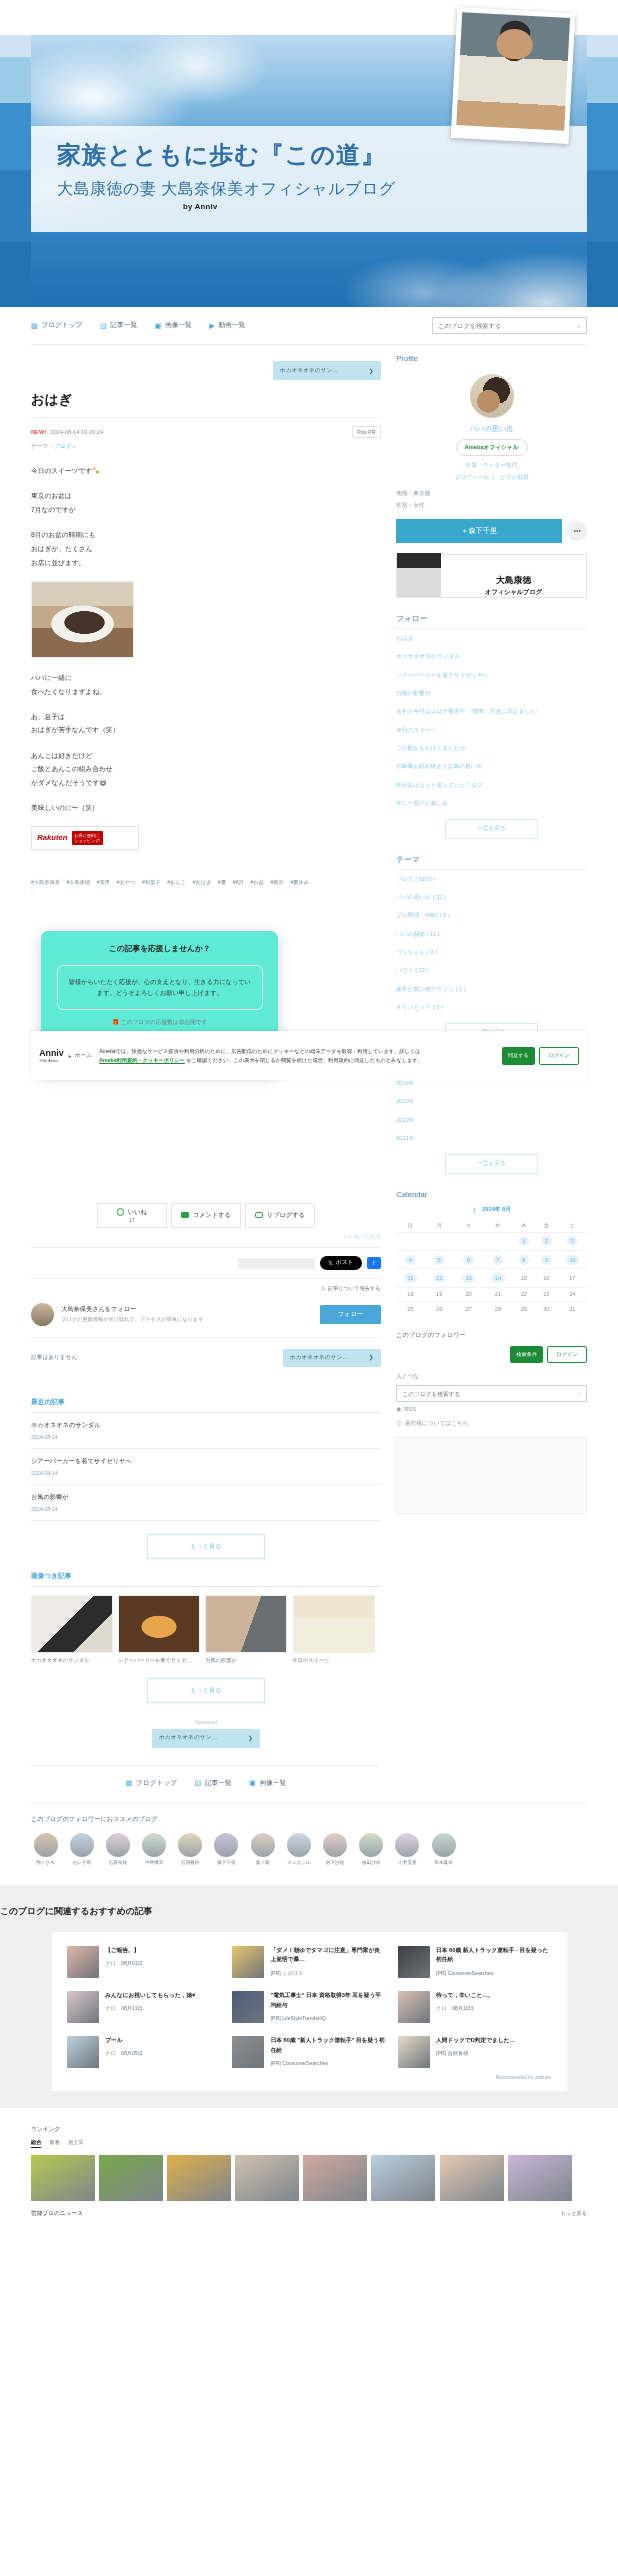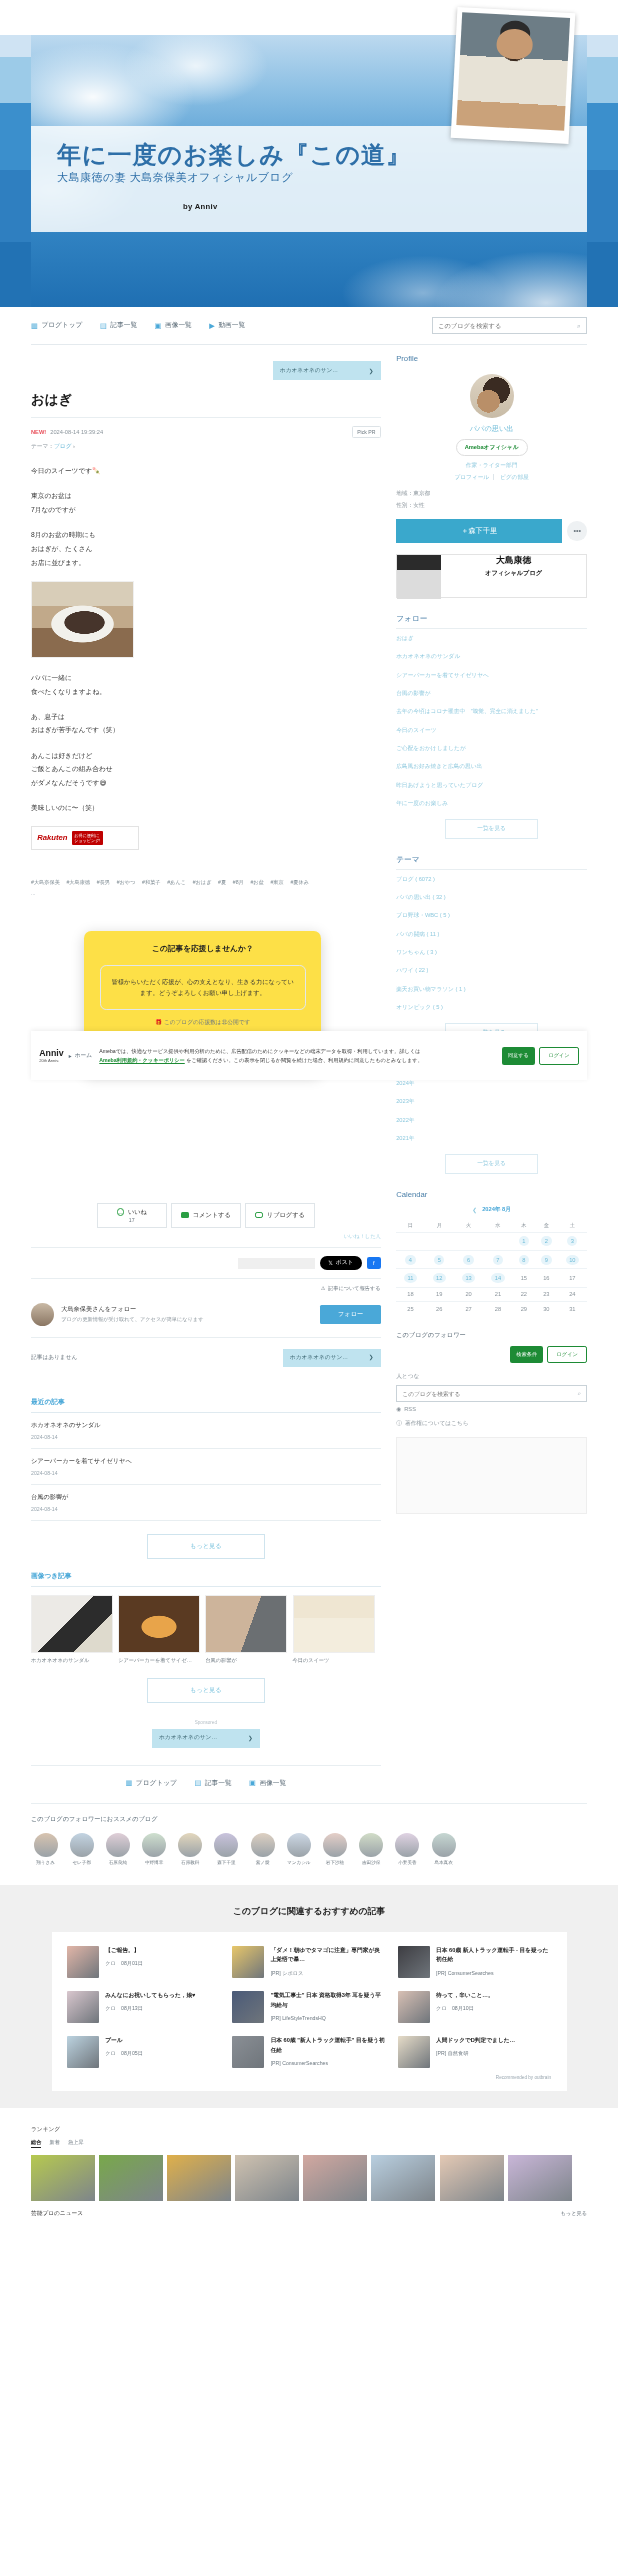--- a/index.html
+++ b/index.html
@@ -34,22 +34,22 @@
   .hero-band {
     position: absolute; left: 31px; top: 126px; width: 556px; height: 106px;
     background: rgba(246,250,253,.88);
   }
   .hero-title {
     position: absolute; left: 57px; top: 139px;
     font-size: 24px; font-weight: 700; color: #2e6fa8; letter-spacing: 1px;
     white-space: nowrap;
   }
   .hero-sub {
-    position: absolute; left: 57px; top: 170px;
-    font-size: 11px; color: #2e6fa8; letter-spacing: 0.5px; white-space: nowrap;
+    position: absolute; left: 57px; top: 179px;
+    font-size: 16px; color: #2e6fa8; letter-spacing: 0.5px; white-space: nowrap;
   }
   .hero-by {
     position: absolute; left: 183px; top: 202px;
     font-size: 7.7px; font-weight: 700; color: #1a1a1a; letter-spacing: 0.3px;
   }
   .hero-photo {
     position: absolute; right: 46px; top: 10.3px;
     width: 118px; height: 131px; background: #fff;
     padding: 4.6px 4.6px 13.4px 4.6px;
     box-shadow: 0 1.5px 5.2px rgba(0,0,0,.28);
@@ -134,22 +134,22 @@
 
   
   .tag-row { font-size: 5.2px; color: #7d8a92; line-height: 2.2; padding-bottom: 5.2px; }
   .tag-row span { margin-right: 5.2px; }
   .tag-more { color:#9aa7b0; font-size:5.2px; }
 
   
   .modal-backdrop { position: relative; height: 278px; margin-top: 15.5px; }
   .modal {
     position: absolute; left: 10.3px; top: 10.3px; width: 237px;
-    background: #fde047; border-radius: 7.2px; box-shadow: 0 3.1px 13.4px rgba(0,0,0,.18);
-    padding: 13.4px 15.5px 15.5px; text-align: center; margin-left: 43px;
+    background: #5eead4; border-radius: 7.2px; box-shadow: 0 3.1px 13.4px rgba(0,0,0,.18);
+    padding: 13.4px 15.5px 15.5px; text-align: center;
   }
   .modal-title { font-size: 7.7px; font-weight: 700; color: #222; margin-bottom: 11.3px; }
   .modal-quote {
     border: 0.5px solid #e3e7ea; border-radius: 6.2px; padding: 9.3px 10.3px;
     font-size: 6.2px; line-height: 1.9; color: #333; margin-bottom: 9.3px;
   }
   .modal-note { font-size: 5.7px; color: #6d7880; margin-bottom: 7.2px; }
   .modal-btn {
     background: #1d8b35; color: #fff; border: 0; border-radius: 515px;
     font-size: 7.2px; font-weight: 700; padding: 6.7px 0; width: 124px;
@@ -232,21 +232,21 @@
   
   .follower-band { border-top: 0.5px solid #e8eef1; padding: 11.3px 0 14.4px; }
   .follower-head { font-size: 6.2px; color: #5b6b77; padding-bottom: 8.2px; }
   .follower-row { display: flex; gap: 7.2px; }
   .fol { width: 29px; text-align: center; }
   .fol .av { width: 24px; height: 24px; border-radius: 50%; margin: 0 auto; }
   .fol .nm { font-size: 4.6px; color: #6d7880; margin-top: 3.1px; line-height:1.3; }
 
   
   .recommend { background: #f0f0f0; padding: 20.6px 0 17.5px; margin-top: 5.2px; }
-  .rec-title { text-align: center; font-size: 8.8px; font-weight: 700; color: #222; padding-bottom: 14.4px; }
+  .rec-title { text-align: left; font-size: 8.8px; font-weight: 700; color: #222; padding-bottom: 14.4px; }
   .rec-box { width: 515px; margin: 0 auto; background: #fff; padding: 13.4px 15.5px 10.3px; }
   .rec-grid { display: grid; grid-template-columns: repeat(3, 1fr); gap: 13.4px 12.4px; }
   .rec-item { display: flex; gap: 6.2px; }
   .rec-img { width: 32px; height: 32px; flex: 0 0 32px; border-radius: 1px; }
   .rec-txt .h { font-size: 5.7px; font-weight: 700; color: #222; line-height: 1.75; }
   .rec-txt .s { font-size: 5.2px; color: #6d7880; margin-top: 4.1px; }
   .rec-foot { text-align: right; font-size: 4.6px; color: #9aa7b0; padding-top: 7.2px; }
 
   
   .ameba-sec { padding: 17.5px 0 10.3px; }
@@ -279,21 +279,21 @@
   }
   .prof-cat { text-align: center; font-size: 5.7px; color: #8fc9de; padding-bottom: 4.1px; }
   .prof-links { text-align: center; font-size: 5.7px; color: #8fc9de; padding-bottom: 6.2px; }
   .prof-links span { padding: 0 4.1px; border-right: 0.5px solid #dde5ea; }
   .prof-links span:last-child { border-right: 0; }
   .prof-field { font-size: 5.7px; color: #8b959c; padding: 2.1px 0; }
   .follow-wrap { display: flex; align-items: center; gap: 5.2px; padding: 6.2px 0 0; }
   .btn-follow-wide { flex: 1; background: #3aa8cc; color: #fff; border: 0; font-size: 7.2px; padding: 7.2px 0; font-family: inherit; cursor: pointer; }
   .btn-dots { width: 19.6px; height: 19.6px; border-radius: 50%; background: #eef1f3; color: #6d7880; border: 0; cursor: pointer; font-size: 7.2px; }
   .book-banner {
-    border: 0.5px solid #e3e3e3; height: 44px; margin: 11.3px 0 0; display: flex; align-items: flex-start;
+    border: 0.5px solid #e3e3e3; height: 44px; margin: 11.3px 0 0; display: flex; align-items: flex-end;
     background: #fff;
   }
   .book-img { width: 44px; height: 44px; background: linear-gradient(#2b2b2b 0 34%, #dcdcdc 34% 100%); flex: 0 0 44px; }
   .book-txt { text-align: center; flex: 1; }
   .book-txt .b1 { font-size: 8.8px; font-weight: 700; color: #111; }
   .book-txt .b2 { font-size: 6.2px; font-weight: 700; color: #111; margin-top: 1.5px; }
 
   .s-list a, .s-list .li {
     display: block; font-size: 5.7px; color: #8fc9de; padding: 4.6px 0; text-decoration: none; line-height: 1.6;
   }
@@ -322,21 +322,21 @@
   .ad-box { border: 0.5px solid #eee; height: 77px; margin-top: 5.2px; background:#fafafa; }
 </style>
 </head>
 <body>
 
 <div class="page">
 
   <div class="hero">
     <div class="hero-sky"></div>
     <div class="hero-band"></div>
-    <div class="hero-title">年に一度のお楽しみ『この道』</div>
+    <div class="hero-title">家族とともに歩む『この道』</div>
     <div class="hero-sub">大島康徳の妻 大島奈保美オフィシャルブログ</div>
     <div class="hero-by">by Anniv</div>
     <div class="hero-photo">
       <div class="hero-photo-inner"></div>
     </div>
   </div>
 
   <div class="navbar">
     <div class="nav-item">
       <span class="ic">▦</span>

